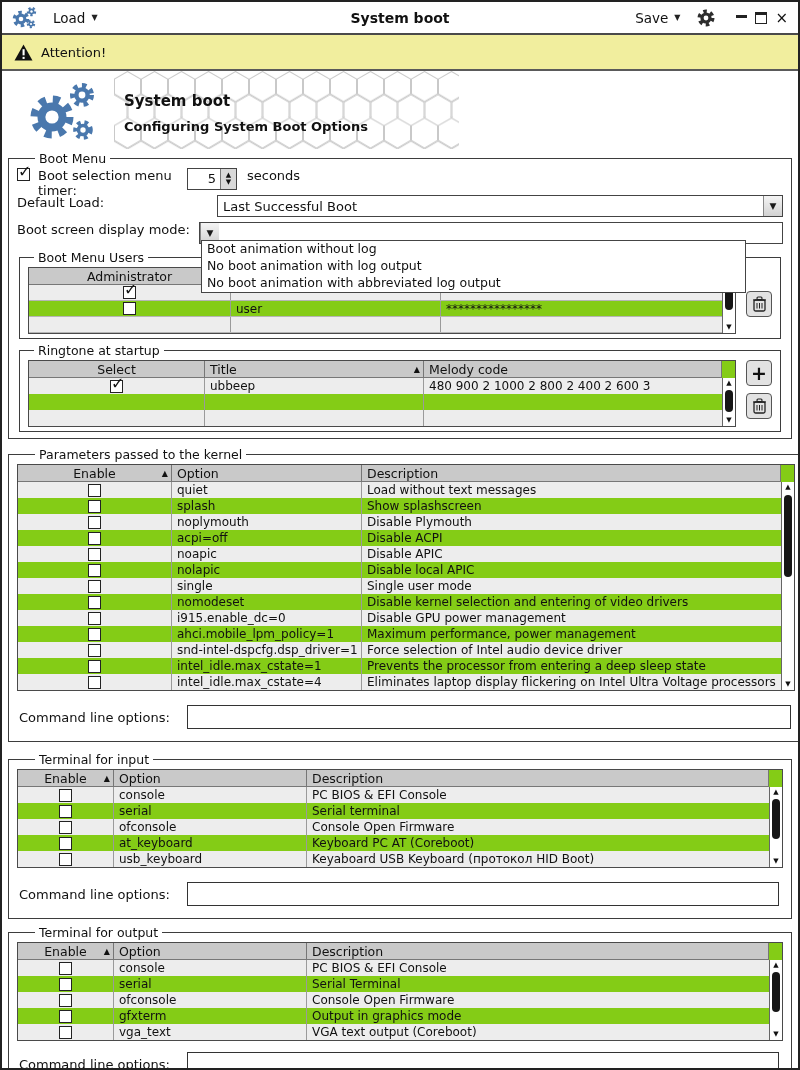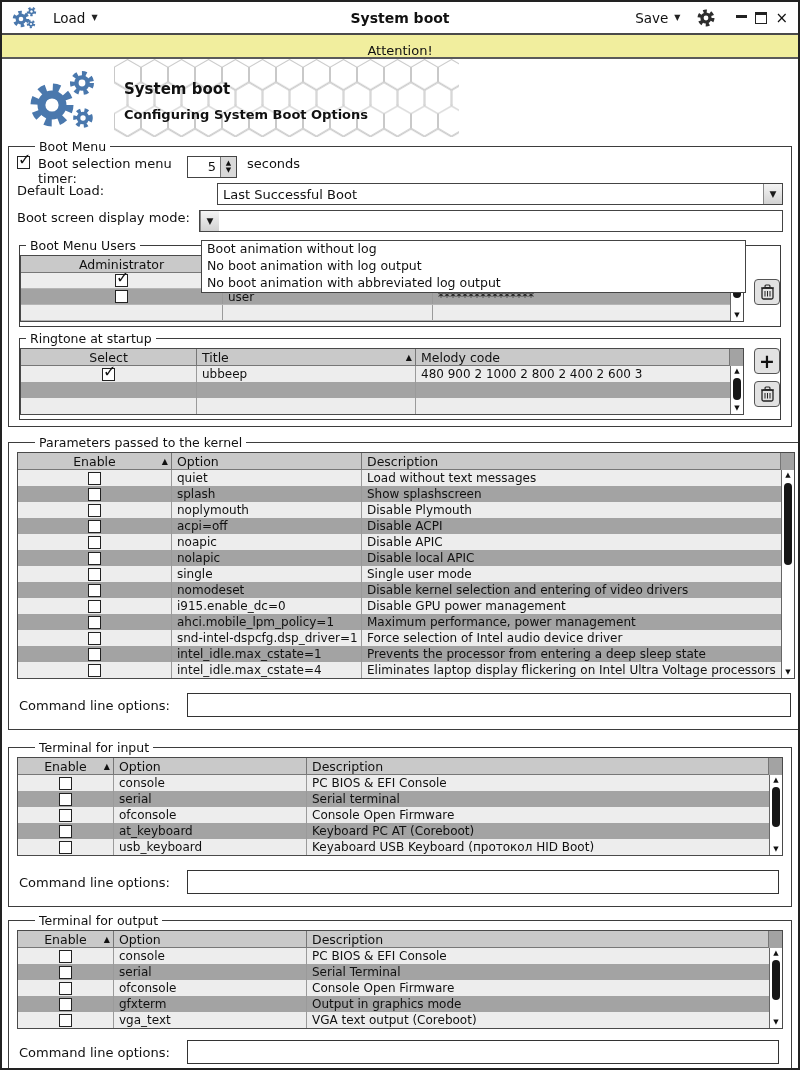--- a/index.html
+++ b/index.html
@@ -14,35 +14,35 @@
   .tb-btn { display:flex; align-items:center; gap:6px; font-size:13.5px; cursor:default; }
   .caret { font-size:8px; color:#222; }
   .tb-title { flex:1; text-align:center; font-weight:bold; font-size:14px; }
   .tb-right { width:200px; display:flex; align-items:center; justify-content:flex-end; gap:16px; }
   .winbtns { display:flex; align-items:flex-start; gap:8px; margin-left:4px; }
   .wmin { width:11px; height:3px; background:#222; margin-top:3px; }
   .wmax { width:12px; height:12px; border:1.5px solid #222; border-top:3.5px solid #222; background:#fff; }
   .wclose { font-size:15px; line-height:12px; font-weight:500; }
 
   
-  .attention { height:24px; background:#f1ee9e; border-bottom:2px solid #5a5a5a; display:flex; align-items:center; gap:8px; padding:0 12px;flex-direction:column; }
+  .attention { height:36px; background:#f1ee9e; border-bottom:2px solid #5a5a5a; display:flex; align-items:center; gap:8px; padding:0 12px; }
   .attention span { font-size:13px; }
 
   
   .pageheader { position:relative; height:78px; padding:6px 0 0 22px; display:flex; align-items:center; gap:18px; overflow:hidden; }
   .hexbg { position:absolute; left:112px; top:0; z-index:0; }
   .logo { position:relative; z-index:1; }
   .pageheader .txt { position:relative; z-index:1; }
   .pageheader h1 { font-size:15px; font-weight:bold; margin-bottom:9px; }
   .pageheader h2 { font-size:13px; font-weight:bold; }
 
   
   fieldset { border:1.5px solid #3d3d3d; margin:2px 6px 0; padding:2px 8px 6px; background:#fff; }
   fieldset legend { font-size:12.5px; padding:0 4px; margin-left:18px; }
-  fieldset.inner { margin:4px 2px 0; padding:2px 0 4px; }
+  fieldset.inner { margin:4px 2px 0; padding:2px 8px 4px; }
   fieldset.inner legend { margin-left:6px; }
 
   
   .frow { display:flex; align-items:flex-start; height:24px; margin-bottom:3px; font-size:13px; }
   .cb { width:13px; height:13px; border:1.5px solid #222; background:#fff; display:inline-block; position:relative; flex:none; }
   .cb.checked::after { content:"✓"; position:absolute; left:0; top:-7px; font-size:16px; font-weight:bold; color:#111; }
   .lbl { padding-left:8px; }
   .timer-label { width:157px; }
   .spinner { display:flex; height:22px; border:1.5px solid #444; margin-right:10px; }
   .spinner .val { width:32px; background:#fff; text-align:right; padding:2px 4px; font-size:13px; }
@@ -54,21 +54,21 @@
   .select .txt { flex:1; padding-left:5px; font-size:13px; white-space:nowrap; overflow:hidden; }
   .select .btn { width:19px; align-self:stretch; background:linear-gradient(#f4f4f4,#d2d2d2); border-left:1px solid #888; display:flex; align-items:center; justify-content:center; }
   .select .btn span { font-size:9px; color:#1a1a1a; }
 
   
   .ddlist { position:absolute; left:199px; top:238px; width:545px; background:#fff; border:1.5px solid #444; z-index:60; }
   .dditem { height:17px; line-height:16px; padding-left:5px; font-size:12.5px; white-space:nowrap; overflow:hidden; }
 
   
   .tblwrap { display:flex; align-items:flex-start; }
-  .tbl { position:relative; border:1.5px solid #4a4a4a; background:#a3a3a3; flex:1; padding-right:13px; }
+  .tbl { position:relative; border:1.5px solid #4a4a4a; background:#84cc16; flex:1; padding-right:13px; }
   .row { display:flex; height:16px; align-items:center; font-size:12px; }
   .row.alt { background:#ededed; }
   .row.hdr { height:17px; background:#c9c9c9; border-bottom:1px solid #777; font-size:12.5px; }
   .cell { height:100%; border-right:1px solid #9a9a9a; padding:0 5px; white-space:nowrap; overflow:hidden; display:flex; align-items:center; }
   .row.hdr .cell { border-right:1px solid #767676; position:relative; }
   .cell.last { border-right:none; flex:1; }
   .cell.ck { justify-content:center; }
   .sort { position:absolute; right:3px; top:4px; font-size:8px; color:#111; }
   .hdr .center { justify-content:center; }
   

